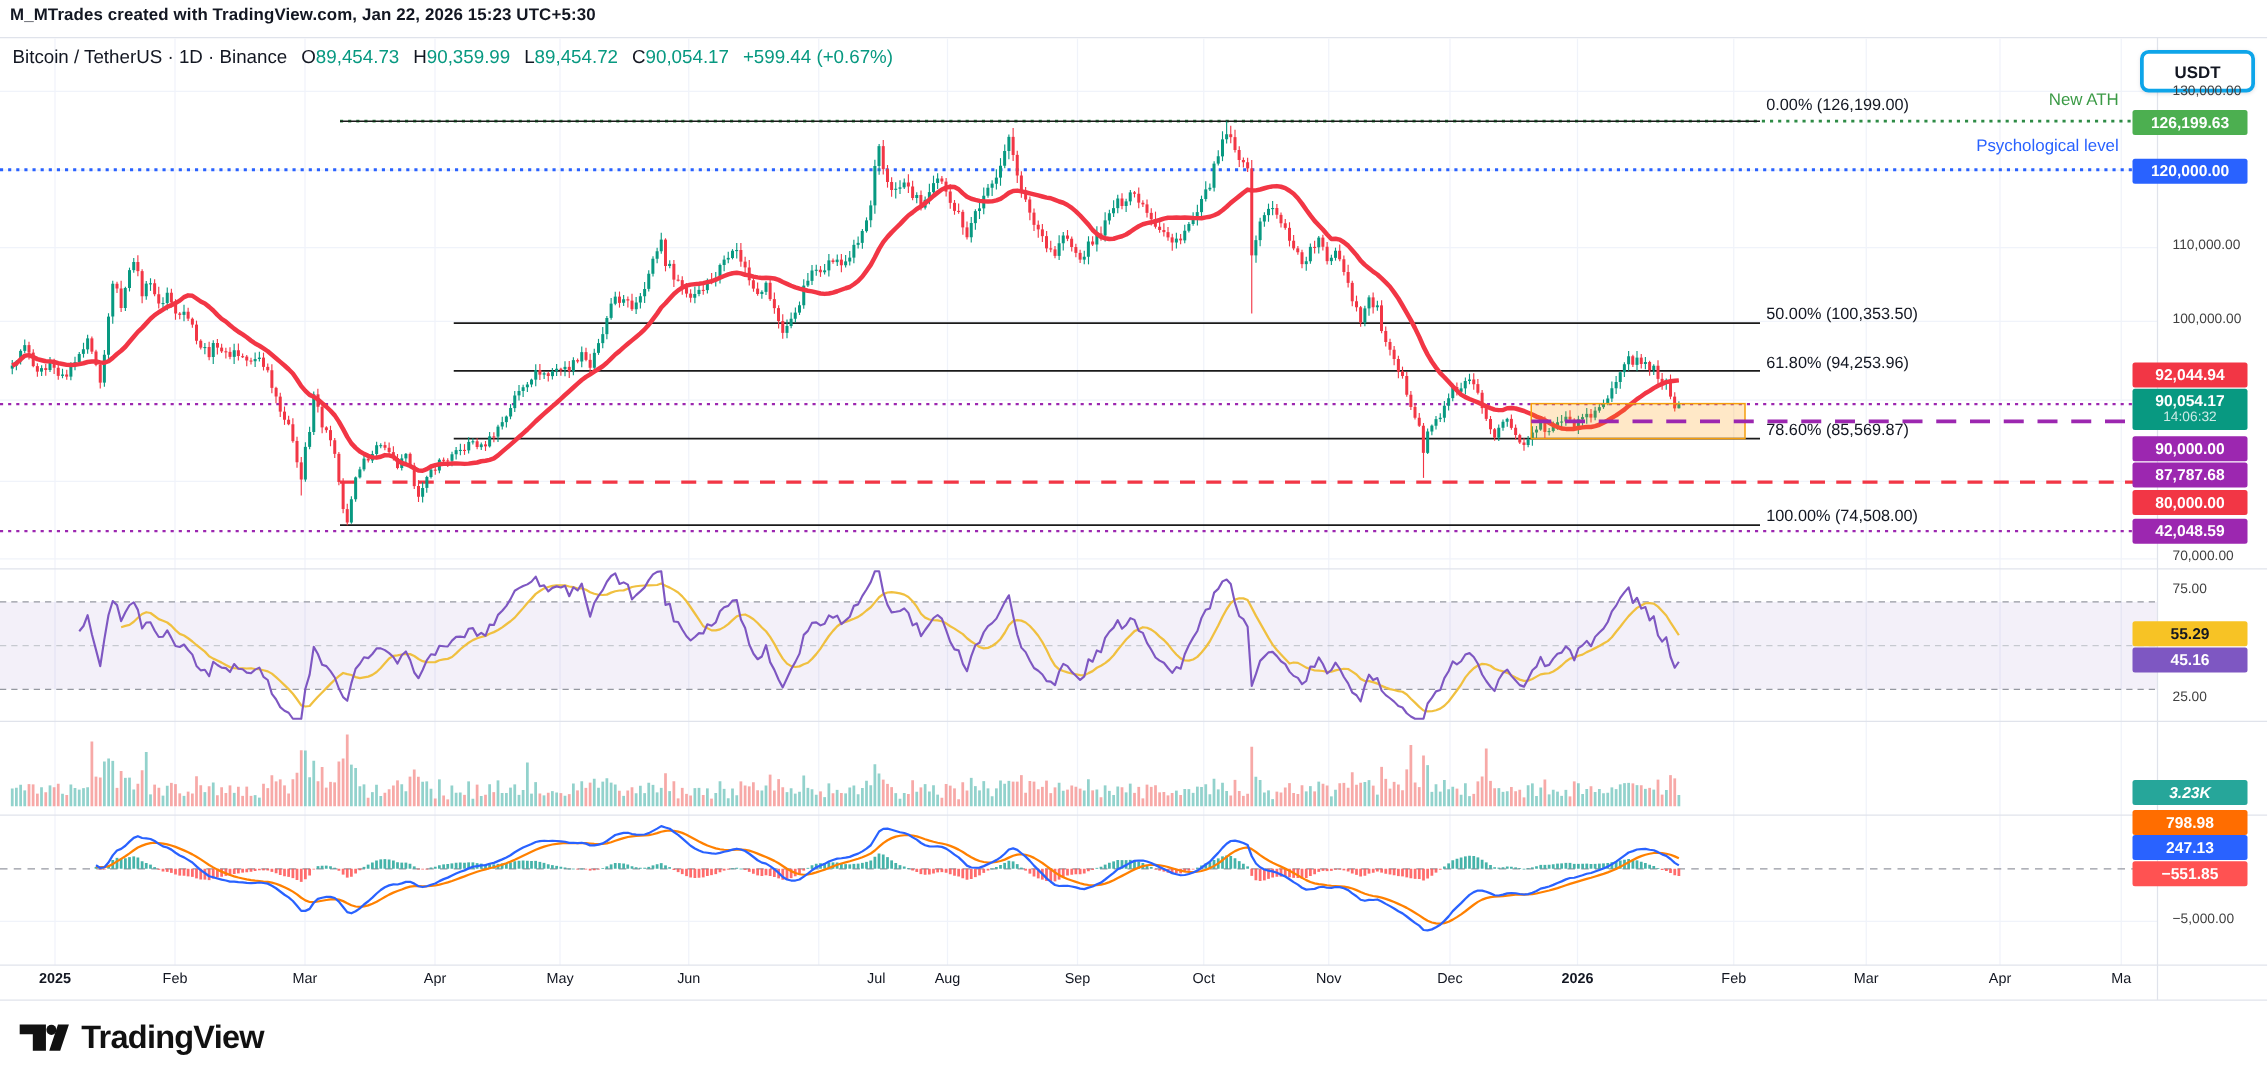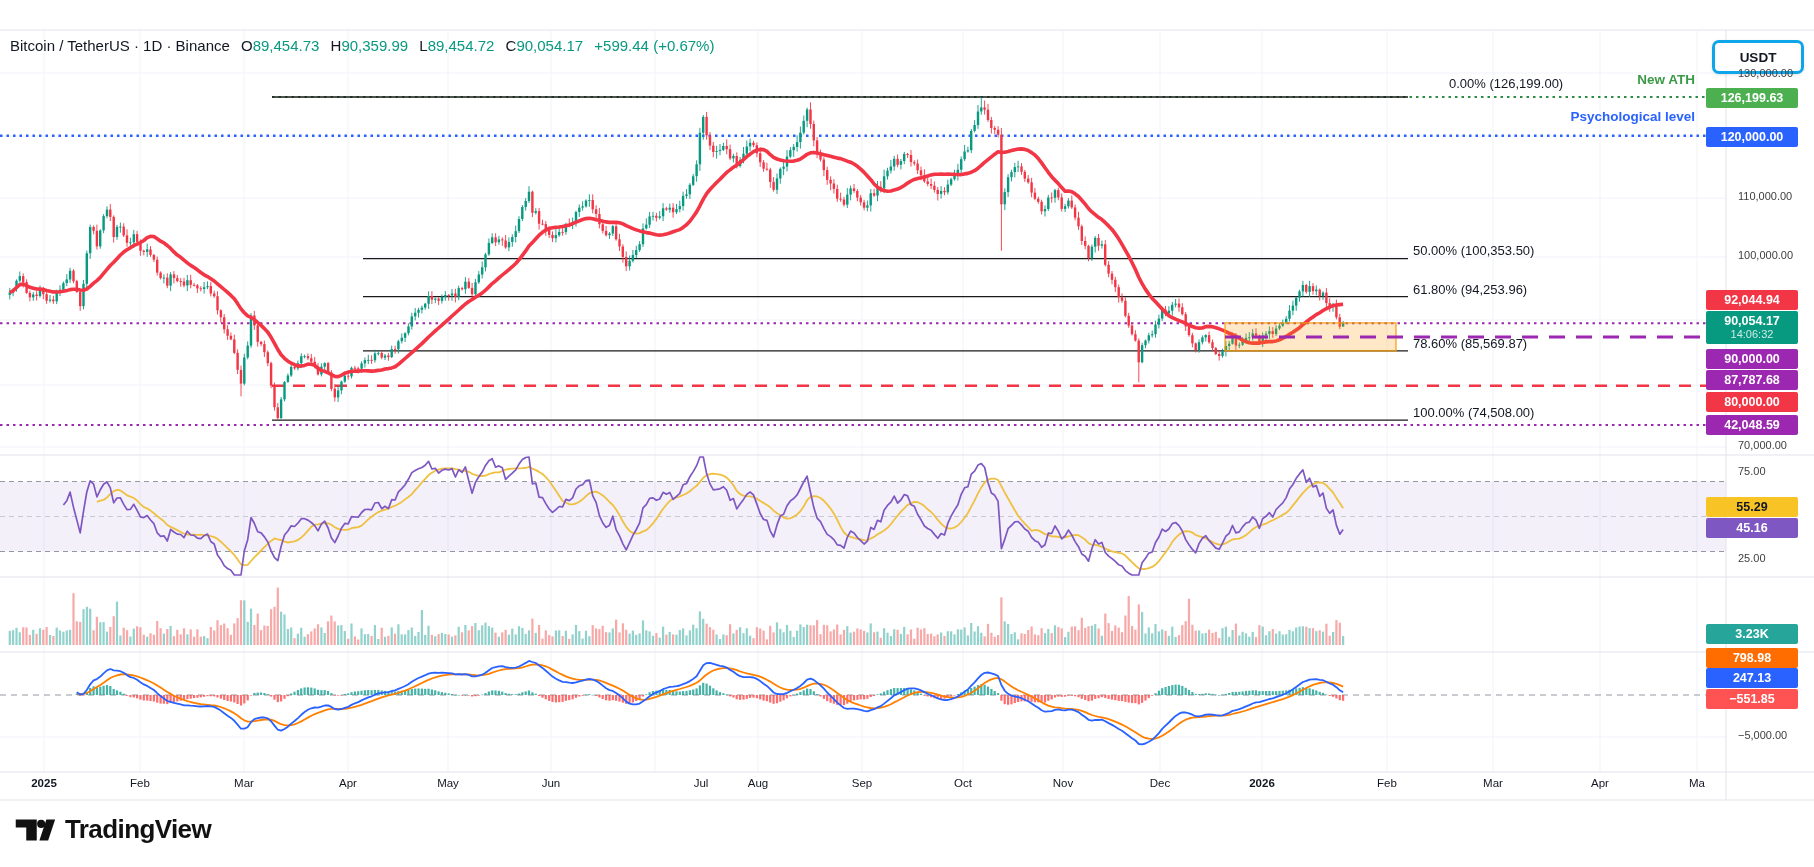--- a/index.html
+++ b/index.html
@@ -10,29 +10,30 @@
   .legend{position:absolute;left:10px;top:37px;font-size:15px;white-space:nowrap;color:#131722;}
   .legend .val{color:#089981;}
   .legend .sp{display:inline-block;width:7px;}
   .usdt-btn{position:absolute;left:1712px;top:40px;width:86px;height:28px;background:#fff;border:3px solid #0ea5e9;border-radius:7px;box-shadow:0 1px 3px rgba(100,100,120,.18);font-size:13.5px;font-weight:700;display:flex;align-items:center;justify-content:center;cursor:pointer;}
   .axlab{position:absolute;left:1738px;font-size:11px;color:#404040;white-space:nowrap;}
   .badge{position:absolute;left:1706px;width:92px;border-radius:2px;color:#fff;font-size:12.5px;font-weight:700;text-align:center;line-height:20px;height:20px;}
   .badge .sub{font-size:11px;font-weight:400;line-height:12px;margin-top:-3px;opacity:.8;}
   .fiblab{position:absolute;left:1413px;font-size:13px;color:#131722;white-space:nowrap;}
   .molab{position:absolute;top:777px;transform:translateX(-50%);font-size:11.5px;color:#131722;}
   .molab.b{font-weight:700;}
-  .ann{position:absolute;right:119px;font-size:13.5px;font-weight:700;white-space:nowrap;}
+  .ann{position:absolute;right:119px;font-size:13.5px;font-weight:400;white-space:nowrap;}
   .footer-logo{position:absolute;left:14px;top:814px;display:flex;align-items:center;gap:9px;}
   .footer-logo .word{font-size:26px;font-weight:800;letter-spacing:-0.6px;color:#111;}
 </style>
 </head>
 <body>
 
 <div class="screen">
 
+  <div class="attribution">M_MTrades created with TradingView.com, Jan 22, 2026 15:23 UTC+5:30</div>
 
   <div>
     <svg id="chart-svg" width="1814" height="867">
         <line x1="44" y1="31" x2="44" y2="772" stroke="#f0f3fa" stroke-width="1"></line>
         <line x1="140" y1="31" x2="140" y2="772" stroke="#f0f3fa" stroke-width="1"></line>
         <line x1="244" y1="31" x2="244" y2="772" stroke="#f0f3fa" stroke-width="1"></line>
         <line x1="348" y1="31" x2="348" y2="772" stroke="#f0f3fa" stroke-width="1"></line>
         <line x1="448" y1="31" x2="448" y2="772" stroke="#f0f3fa" stroke-width="1"></line>
         <line x1="551" y1="31" x2="551" y2="772" stroke="#f0f3fa" stroke-width="1"></line>
         <line x1="655" y1="31" x2="655" y2="772" stroke="#f0f3fa" stroke-width="1"></line>
@@ -1672,21 +1673,21 @@
     <span>C</span><span class="val">90,054.17</span><span class="sp"></span>
     <span class="val">+599.44 (+0.67%)</span>
   </div>
 
   <div class="usdt-btn">USDT</div>
 
   <div class="ann" style="top:72px;color:#3b9a46;">New ATH</div>
   <div class="ann" style="top:109px;color:#2962ff;">Psychological level</div>
 
   <div id="fib-labels">
-      <div class="fiblab" style="top: 76px; margin-left: 36px;">0.00% (126,199.00)</div>
+      <div class="fiblab" style="top: 76px;">0.00% (126,199.00)</div>
       <div class="fiblab" style="top: 243px;">50.00% (100,353.50)</div>
       <div class="fiblab" style="top: 282px;">61.80% (94,253.96)</div>
       <div class="fiblab" style="top: 336px;">78.60% (85,569.87)</div>
       <div class="fiblab" style="top: 405px;">100.00% (74,508.00)</div>
     </div>
   <div id="axis-grid-labels">
       <div class="axlab" style="top: 67px;">130,000.00</div>
       <div class="axlab" style="top: 190px;">110,000.00</div>
       <div class="axlab" style="top: 249px;">100,000.00</div>
       <div class="axlab" style="top: 439px;">70,000.00</div>
@@ -1701,21 +1702,21 @@
       <div class="badge" style="background: rgb(8, 153, 129); height: 33px; top: 310.5px;">
         <div>90,054.17</div>
         <div class="sub">14:06:32</div>
       </div>
       <div class="badge" style="background: rgb(156, 39, 176); top: 349px;">90,000.00</div>
       <div class="badge" style="background: rgb(156, 39, 176); top: 370px;">87,787.68</div>
       <div class="badge" style="background: rgb(242, 54, 69); top: 392px;">80,000.00</div>
       <div class="badge" style="background: rgb(156, 39, 176); top: 415px;">42,048.59</div>
       <div class="badge" style="background: rgb(247, 195, 37); color: rgb(19, 23, 34); top: 497px;">55.29</div>
       <div class="badge" style="background: rgb(126, 87, 194); top: 518px;">45.16</div>
-      <div class="badge" style="background: rgb(38, 166, 154); top: 624px;">3.23K</div>
+      <div class="badge" style="background: rgb(38, 166, 154); top: 624px; font-style: italic;">3.23K</div>
       <div class="badge" style="background: rgb(255, 109, 0); top: 648px;">798.98</div>
       <div class="badge" style="background: rgb(41, 98, 255); top: 668px;">247.13</div>
       <div class="badge" style="background: rgb(255, 82, 82); top: 689px;">−551.85</div>
     </div>
   <div id="months-row">
       <span class="molab b" style="left: 44px;">2025</span>
       <span class="molab" style="left: 140px;">Feb</span>
       <span class="molab" style="left: 244px;">Mar</span>
       <span class="molab" style="left: 348px;">Apr</span>
       <span class="molab" style="left: 448px;">May</span>

